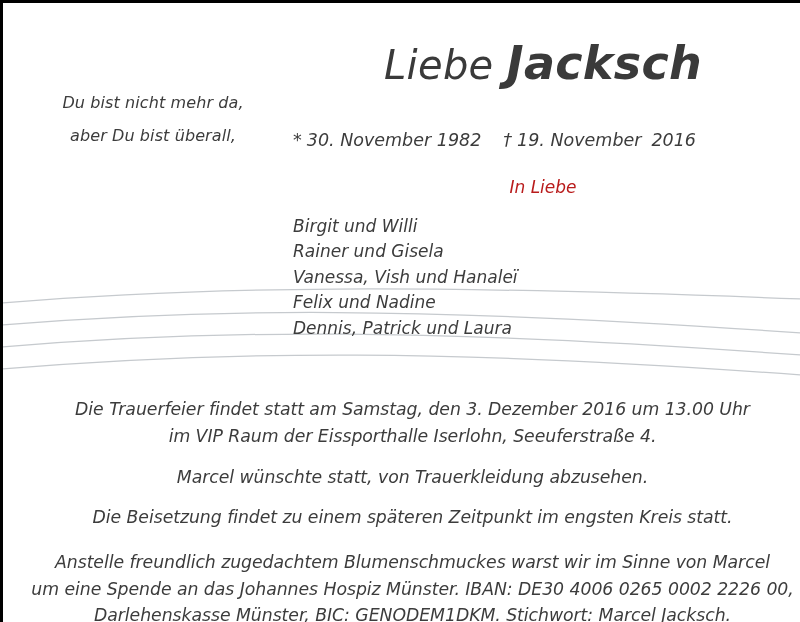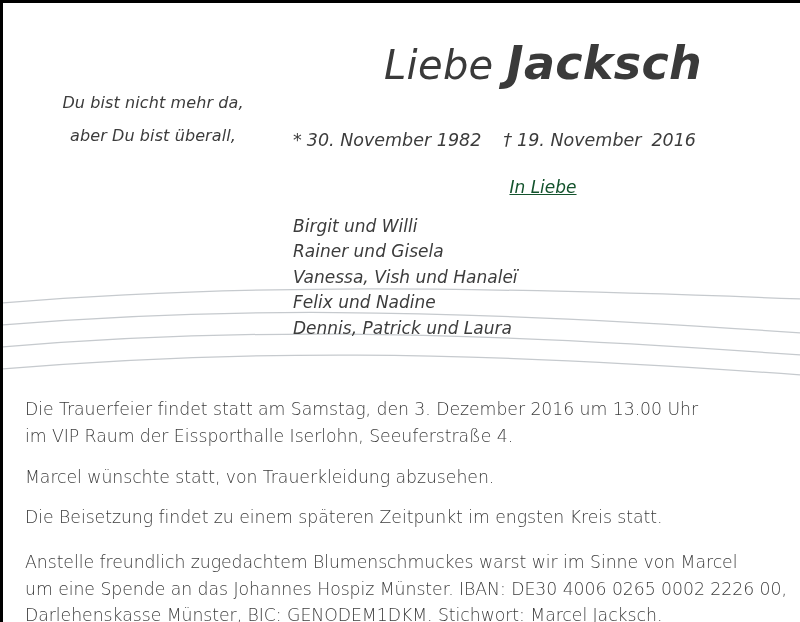--- a/index.html
+++ b/index.html
@@ -94,22 +94,21 @@
 
   #inliebe {
     position: absolute;
     left: 290px;
     top: 174px;
     width: 500px;
     text-align: center;
     font-style: italic;
     font-weight: 300;
     font-size: 17px;
-    color: #14532d;
-    text-decoration: underline;
+    color: #b91c1c;
   }
 
   #family {
     position: absolute;
     left: 290px;
     top: 211px;
     width: 500px;
     font-style: italic;
     font-weight: 300;
     font-size: 17px;
@@ -119,26 +118,28 @@
   #family div { white-space: nowrap; }
 
   
   #lower {
     position: absolute;
     left: 0;
     top: 382px;
     width: 797px;
   }
   .para {
+    font-style: italic;
     font-weight: 300;
     font-size: 17.3px;
     line-height: 26.5px;
     color: #3c3c3c;
     margin: 0 0 0 22px;
     letter-spacing: -0.05px;
+    text-align: center;
   }
   .para div { white-space: nowrap; }
   .p1 { margin-top: 11px; }
   .p2 { margin-top: 15px; }
   .p3 { margin-top: 13px; }
   .p4 { margin-top: 19px; }
 </style>
 </head>
 <body>
 

